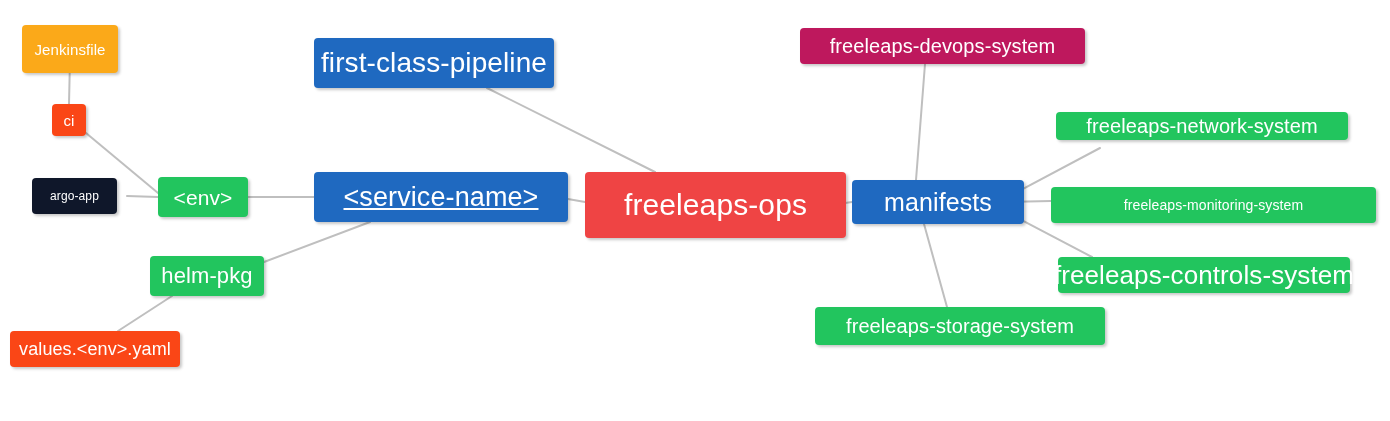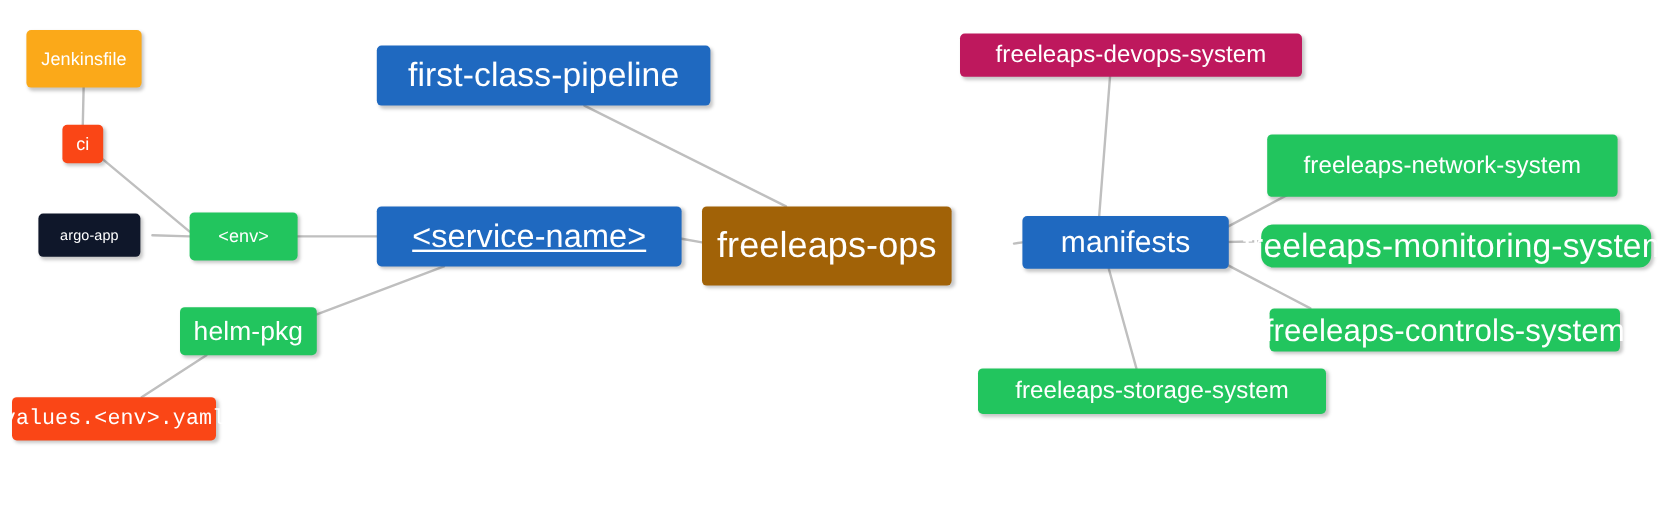--- a/index.html
+++ b/index.html
@@ -64,48 +64,48 @@
   <div id="node-layer">
       <div class="node" style="left: 22px; top: 25px; width: 96px; height: 48px; background: rgb(251, 169, 25); font-size: 15px;">
         <span class="node-label">Jenkinsfile</span>
       </div>
       <div class="node" style="left: 52px; top: 104px; width: 34px; height: 32px; background: rgb(250, 70, 22); font-size: 15px;">
         <span class="node-label">ci</span>
       </div>
       <div class="node" style="left: 32px; top: 178px; width: 85px; height: 36px; background: #0f172a; font-size: 12px;">
         <span class="node-label">argo-app</span>
       </div>
-      <div class="node" style="left: 158px; top: 177px; width: 90px; height: 40px; background: rgb(34, 197, 94); font-size: 15px;">
+      <div class="node" style="left: 158px; top: 177px; width: 90px; height: 40px; background: rgb(34, 197, 94); font-size: 21px;">
         <span class="node-label">&lt;env&gt;</span>
       </div>
       <div class="node" style="left: 150px; top: 256px; width: 114px; height: 40px; background: rgb(34, 197, 94); font-size: 22px; text-align: center;">
         <span class="node-label">helm-pkg</span>
       </div>
-      <div class="node" style="left: 10px; top: 331px; width: 170px; height: 36px; background: rgb(250, 70, 22); font-size: 18px; font-family: Liberation Mono, monospace;">
+      <div class="node" style="left: 10px; top: 331px; width: 170px; height: 36px; background: rgb(250, 70, 22); font-size: 18px;">
         <span class="node-label">values.&lt;env&gt;.yaml</span>
       </div>
-      <div class="node" style="left: 314px; top: 38px; width: 278px; height: 50px; background: rgb(31, 105, 192); font-size: 28px;">
+      <div class="node" style="left: 314px; top: 38px; width: 240px; height: 50px; background: rgb(31, 105, 192); font-size: 28px;">
         <span class="node-label">first-class-pipeline</span>
       </div>
       <div class="node" style="left: 314px; top: 172px; width: 254px; height: 50px; background: rgb(31, 105, 192); font-size: 27px; text-decoration: underline;">
         <span class="node-label">&lt;service-name&gt;</span>
       </div>
-      <div class="node" style="left: 585px; top: 172px; width: 208px; height: 66px; background: #a16207; font-size: 30px;">
+      <div class="node" style="left: 585px; top: 172px; width: 261px; height: 66px; background: #ef4444; font-size: 30px;">
         <span class="node-label">freeleaps-ops</span>
       </div>
       <div class="node" style="left: 852px; top: 180px; width: 172px; height: 44px; background: rgb(31, 105, 192); font-size: 25px;">
         <span class="node-label">manifests</span>
       </div>
       <div class="node" style="left: 800px; top: 28px; width: 285px; height: 36px; background: #be185d; font-size: 20px; justify-content: center;">
         <span class="node-label">freeleaps-devops-system</span>
       </div>
-      <div class="node" style="left: 1056px; top: 112px; width: 292px; height: 52px; background: rgb(34, 197, 94); font-size: 20px;">
+      <div class="node" style="left: 1056px; top: 112px; width: 292px; height: 28px; background: rgb(34, 197, 94); font-size: 20px;">
         <span class="node-label">freeleaps-network-system</span>
       </div>
-      <div class="node" style="left: 1051px; top: 187px; width: 325px; height: 36px; background: rgb(34, 197, 94); font-size: 28px; border-radius: 10px;">
+      <div class="node" style="left: 1051px; top: 187px; width: 325px; height: 36px; background: rgb(34, 197, 94); font-size: 14px;">
         <span class="node-label">freeleaps-monitoring-system</span>
       </div>
       <div class="node" style="left: 1058px; top: 257px; width: 292px; height: 36px; background: rgb(34, 197, 94); font-size: 26px;">
         <span class="node-label">freeleaps-controls-system</span>
       </div>
       <div class="node" style="left: 815px; top: 307px; width: 290px; height: 38px; background: rgb(34, 197, 94); font-size: 20px; text-align: center;">
         <span class="node-label">freeleaps-storage-system</span>
       </div>
     </div>
 </div>

